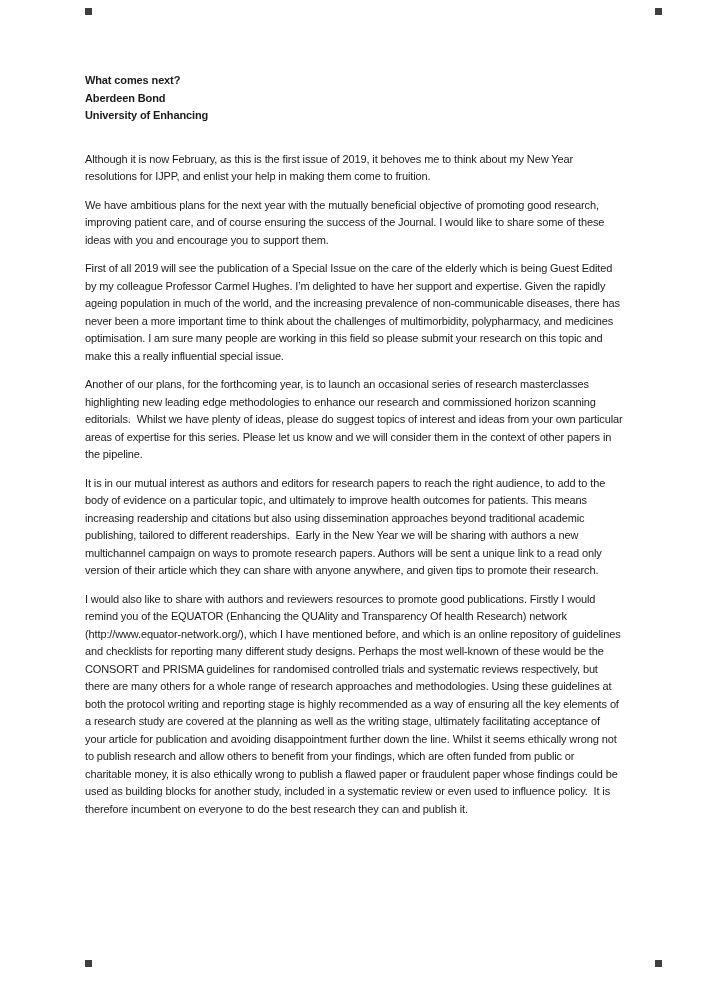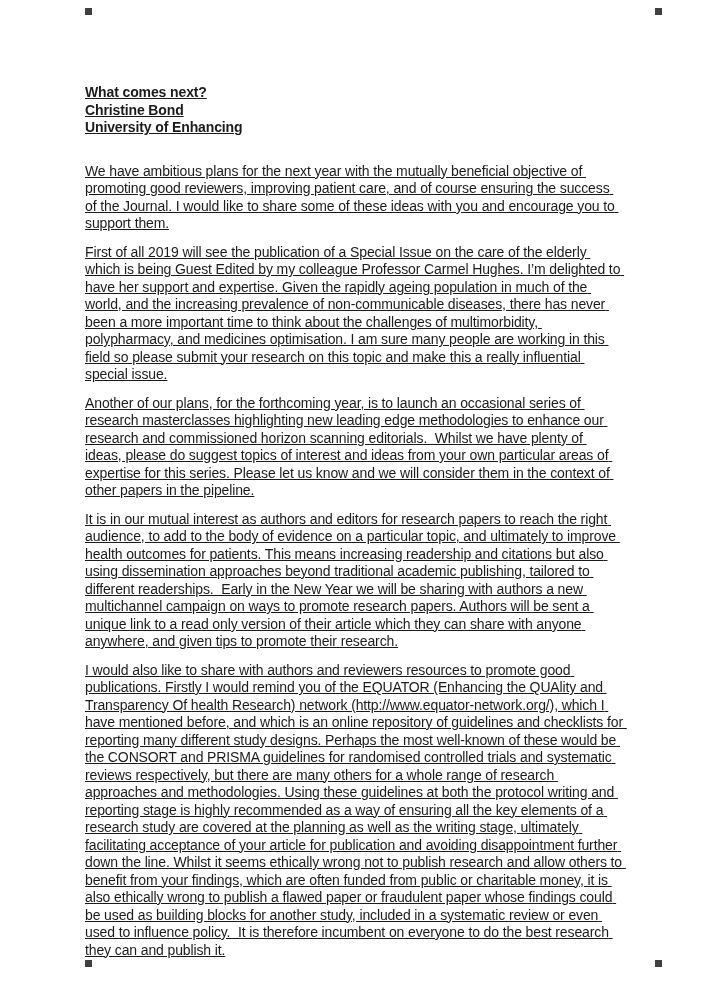--- a/index.html
+++ b/index.html
@@ -22,26 +22,25 @@
     height: 7px;
     background: #3f3f3f;
   }
   .corner-tl { left: 85px;  top: 8px; }
   .corner-tr { left: 655px; top: 8px; }
   .corner-bl { left: 85px;  top: 960px; }
   .corner-br { left: 655px; top: 960px; }
   .content {
     position: absolute;
     left: 85px;
-    top: 84px;
+    top: 72px;
     width: 538px;
-    font-size: 14px;
+    font-size: 11px;
     letter-spacing: -0.12px;
     line-height: 17.5px;
-    text-decoration: underline;
   }
   .doc-header {
     font-weight: bold;
     margin-bottom: 26px;
   }
   .doc-header div {
     margin: 0;
   }
   .body-text p {
     margin: 0 0 11px 0;
@@ -56,26 +55,27 @@
 
   <div class="corner-mark corner-tl"></div>
   <div class="corner-mark corner-tr"></div>
   <div class="corner-mark corner-bl"></div>
   <div class="corner-mark corner-br"></div>
 
   <div class="content">
 
     <div class="doc-header">
       <div>What comes next?</div>
-      <div>Christine Bond</div>
+      <div>Aberdeen Bond</div>
       <div>University of Enhancing</div>
     </div>
 
     <div class="body-text">
-      <p>We have ambitious plans for the next year with the mutually beneficial objective of promoting good reviewers, improving patient care, and of course ensuring the success of the Journal. I would like to share some of these ideas with you and encourage you to support them.</p>
+      <p>Although it is now February, as this is the first issue of 2019, it behoves me to think about my New Year resolutions for IJPP, and enlist your help in making them come to fruition.</p>
+      <p>We have ambitious plans for the next year with the mutually beneficial objective of promoting good research, improving patient care, and of course ensuring the success of the Journal. I would like to share some of these ideas with you and encourage you to support them.</p>
       <p>First of all 2019 will see the publication of a Special Issue on the care of the elderly which is being Guest Edited by my colleague Professor Carmel Hughes. I’m delighted to have her support and expertise. Given the rapidly ageing population in much of the world, and the increasing prevalence of non-communicable diseases, there has never been a more important time to think about the challenges of multimorbidity, polypharmacy, and medicines optimisation. I am sure many people are working in this field so please submit your research on this topic and make this a really influential special issue.</p>
       <p>Another of our plans, for the forthcoming year, is to launch an occasional series of research masterclasses highlighting new leading edge methodologies to enhance our research and commissioned horizon scanning editorials.  Whilst we have plenty of ideas, please do suggest topics of interest and ideas from your own particular areas of expertise for this series. Please let us know and we will consider them in the context of other papers in the pipeline.</p>
       <p>It is in our mutual interest as authors and editors for research papers to reach the right audience, to add to the body of evidence on a particular topic, and ultimately to improve health outcomes for patients. This means increasing readership and citations but also using dissemination approaches beyond traditional academic publishing, tailored to different readerships.  Early in the New Year we will be sharing with authors a new multichannel campaign on ways to promote research papers. Authors will be sent a unique link to a read only version of their article which they can share with anyone anywhere, and given tips to promote their research.</p>
       <p>I would also like to share with authors and reviewers resources to promote good publications. Firstly I would remind you of the EQUATOR (Enhancing the QUAlity and Transparency Of health Research) network (http://www.equator-network.org/), which I have mentioned before, and which is an online repository of guidelines and checklists for reporting many different study designs. Perhaps the most well-known of these would be the CONSORT and PRISMA guidelines for randomised controlled trials and systematic reviews respectively, but there are many others for a whole range of research approaches and methodologies. Using these guidelines at both the protocol writing and reporting stage is highly recommended as a way of ensuring all the key elements of a research study are covered at the planning as well as the writing stage, ultimately facilitating acceptance of your article for publication and avoiding disappointment further down the line. Whilst it seems ethically wrong not to publish research and allow others to benefit from your findings, which are often funded from public or charitable money, it is also ethically wrong to publish a flawed paper or fraudulent paper whose findings could be used as building blocks for another study, included in a systematic review or even used to influence policy.  It is therefore incumbent on everyone to do the best research they can and publish it.</p>
     </div>
 
   </div>
 
 </div>
 

